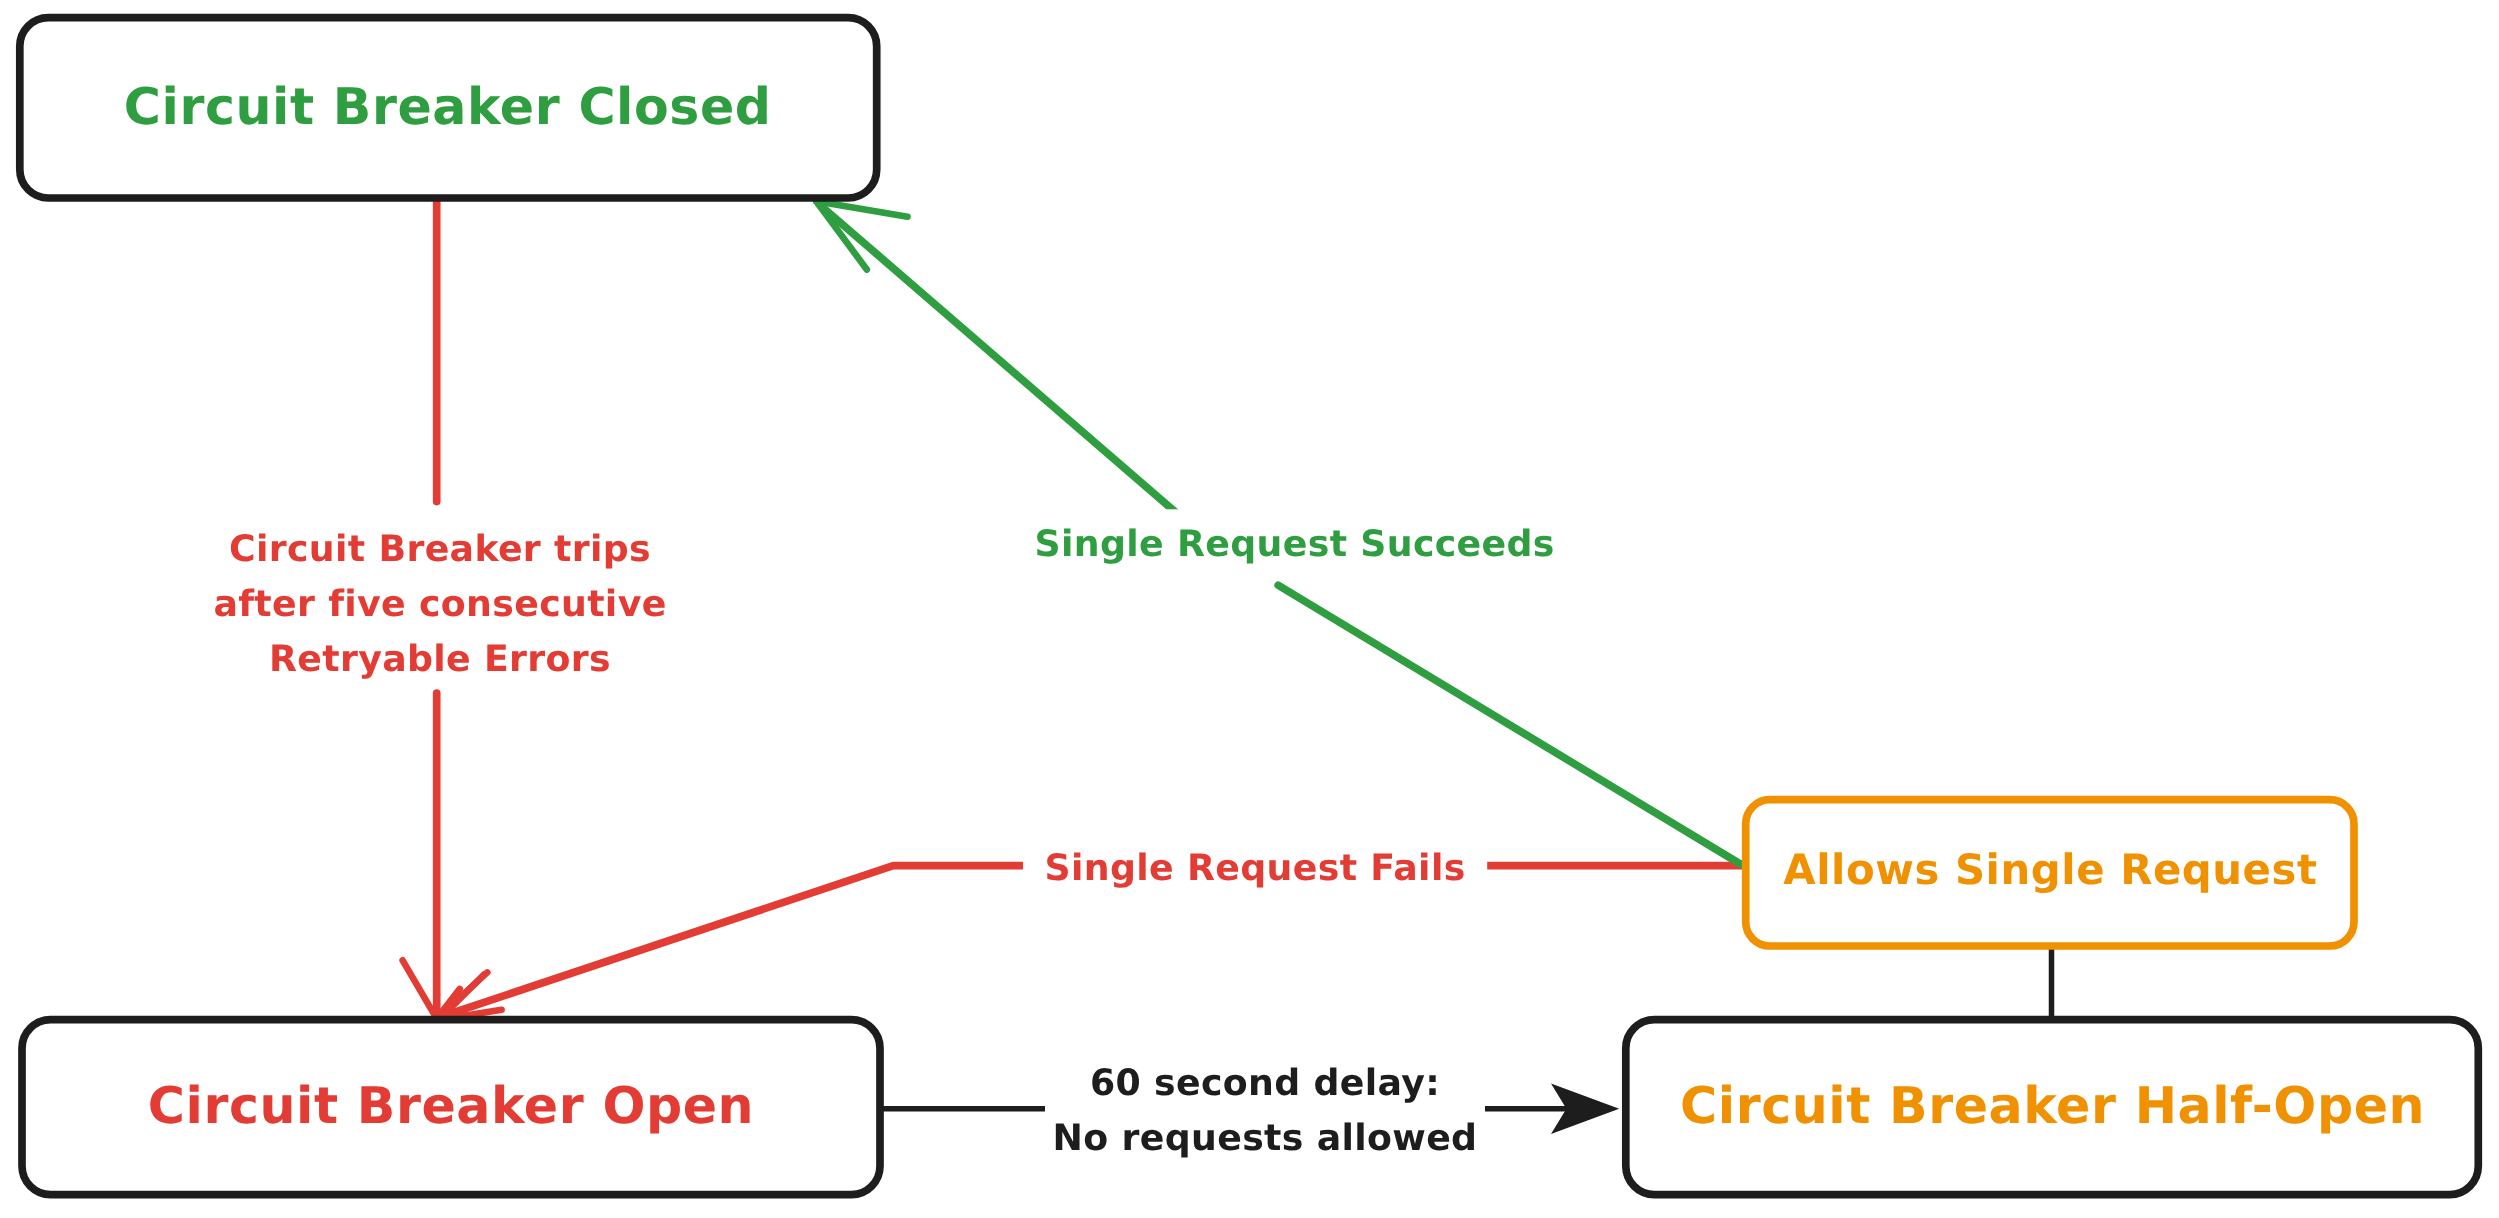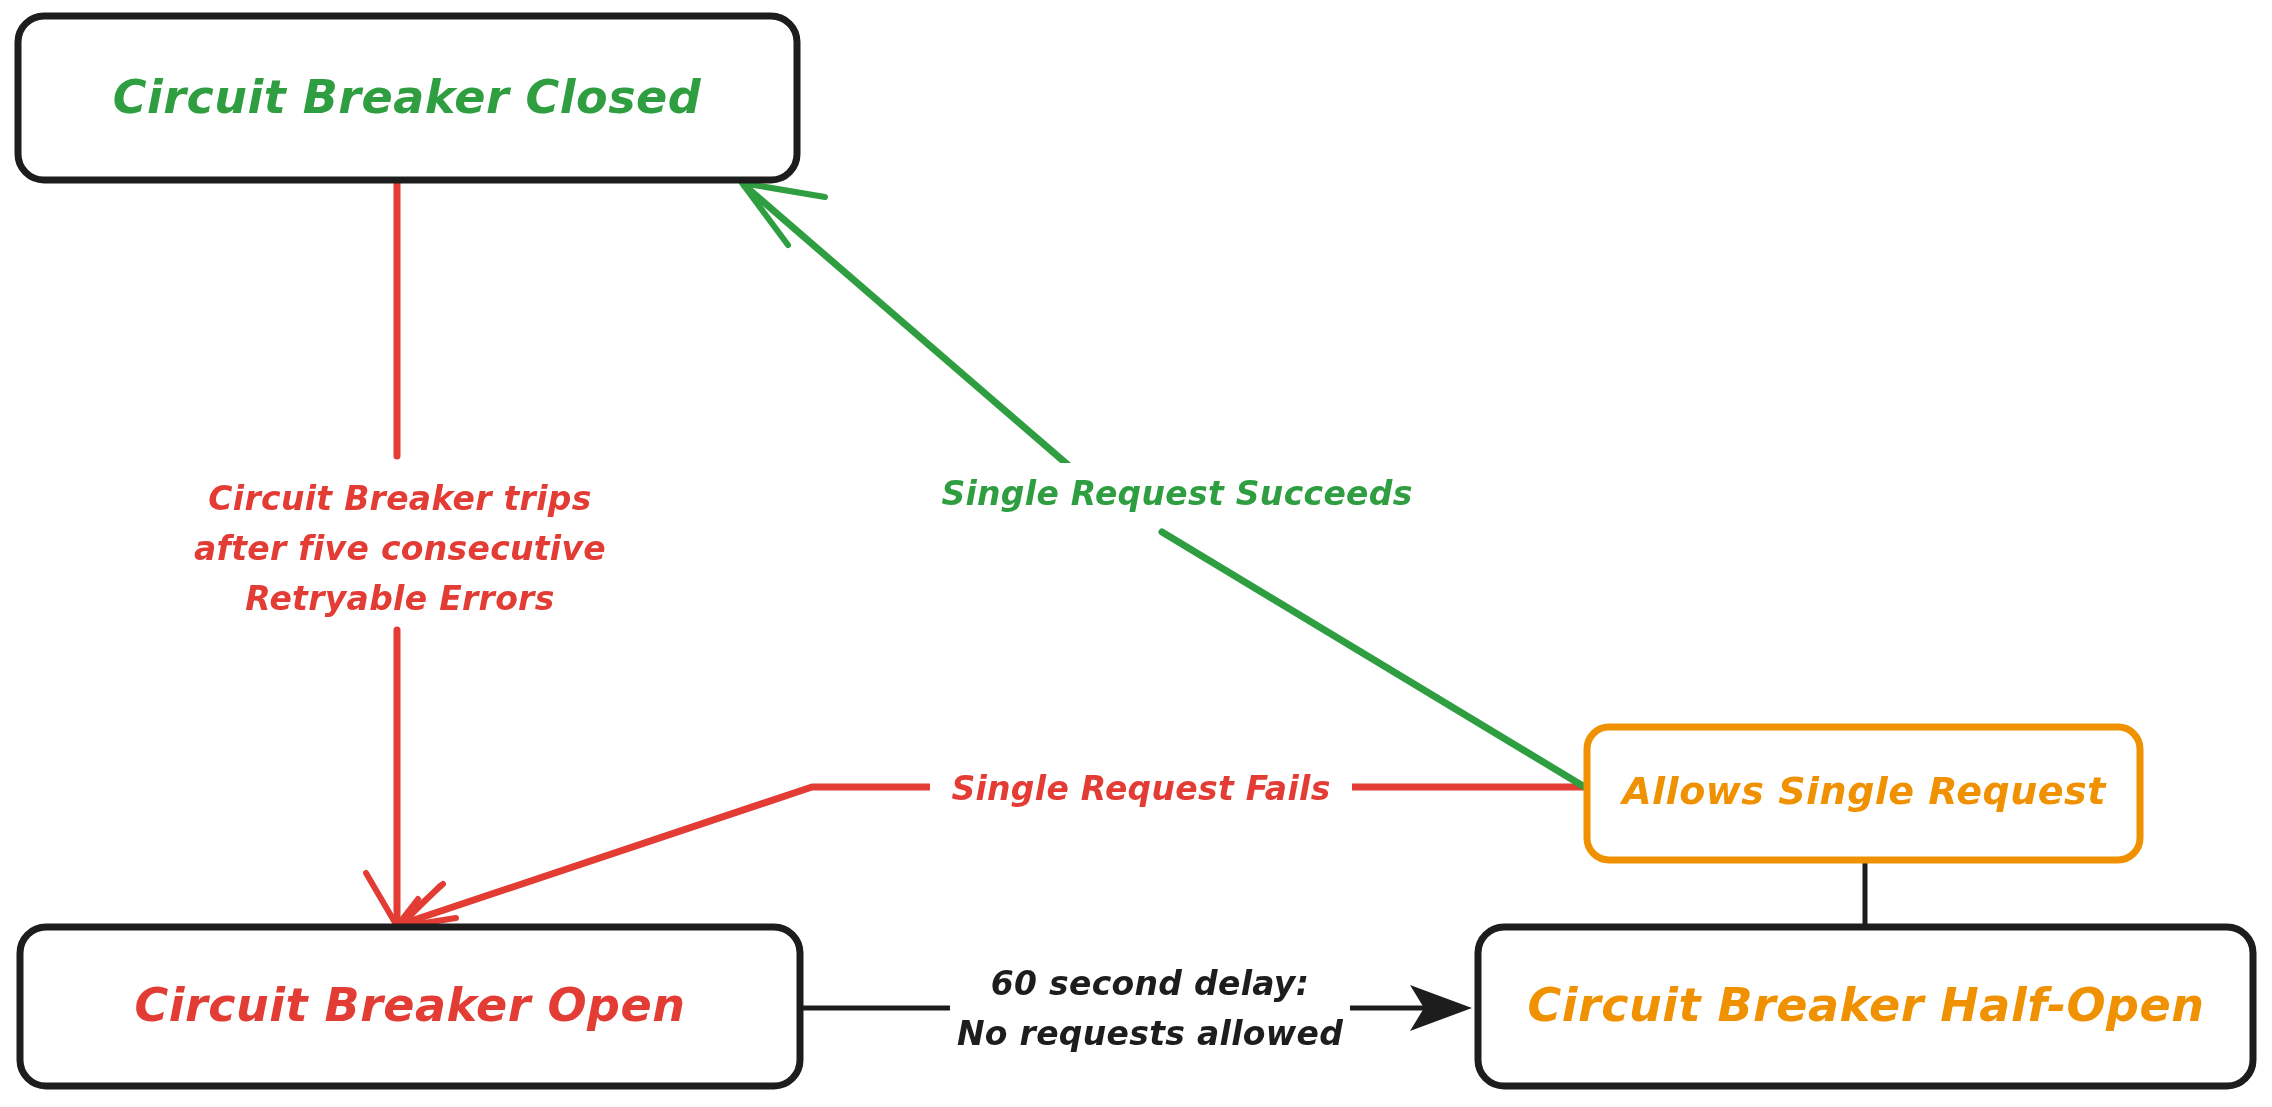--- a/index.html
+++ b/index.html
@@ -12,21 +12,20 @@
     width: 2272px;
     height: 1107px;
     overflow: hidden;
     font-family: "DejaVu Sans", sans-serif;
   }
   #diagram-root {
     position: relative;
     width: 2272px;
     height: 1107px;
     background: #ffffff;
-    font-style: italic;
   }
   svg#flow {
     position: absolute;
     top: 0;
     left: 0;
     width: 2272px;
     height: 1107px;
   }
   .node-rect {
     fill: #ffffff;

